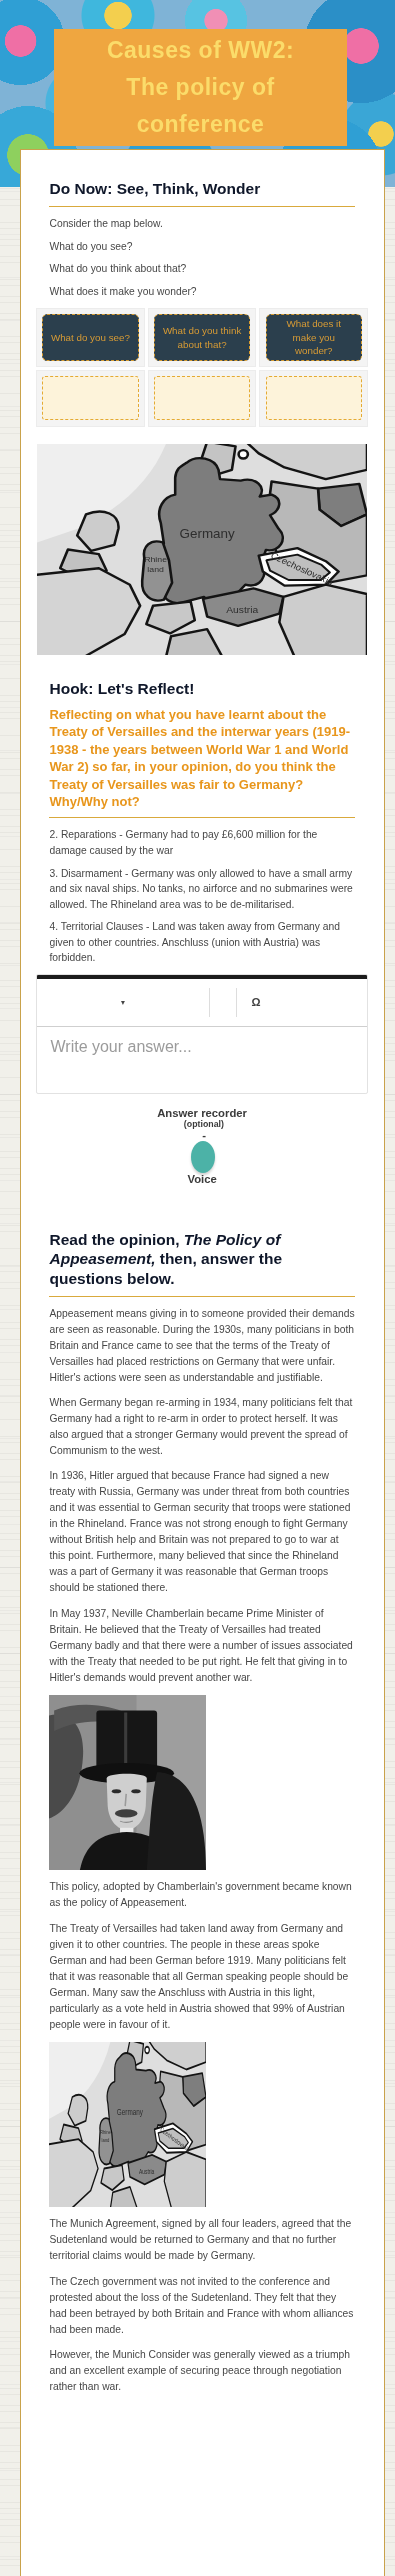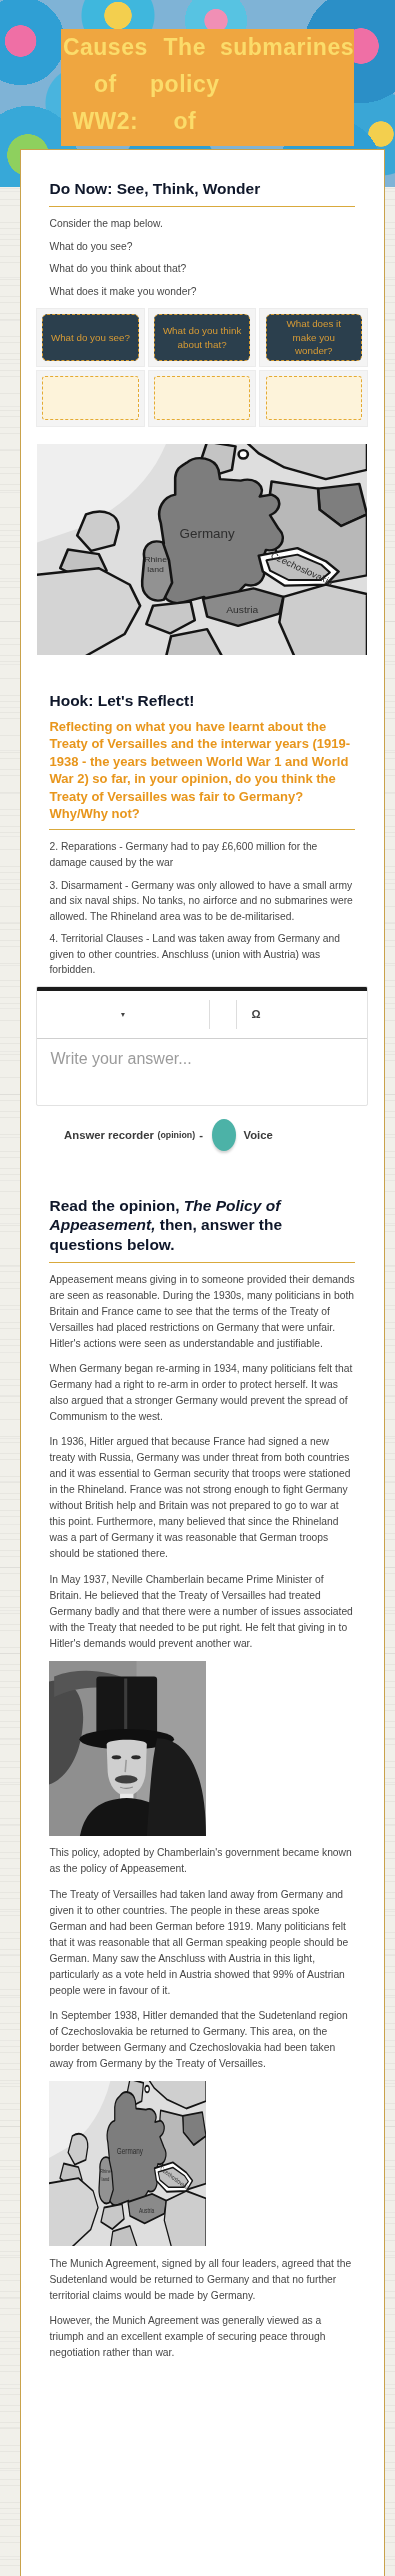--- a/index.html
+++ b/index.html
@@ -20,40 +20,40 @@
       radial-gradient(circle at 20.6px 41px,  #ef6fa5 0 15.5px, #2f9fd4 16px 44px, rgba(0,0,0,0) 44px),
       radial-gradient(circle at 118px 15.5px, #f3cf4e 0 13.4px, #3fb7dd 14px 36px, rgba(0,0,0,0) 37px),
       radial-gradient(circle at 361px 46px, #ef6fa5 0 17.5px, #2b8fc7 18px 57px, rgba(0,0,0,0) 57px),
       radial-gradient(circle at 330px 170px,#86c94f 0 15.5px, #2f9fd4 16px 52px, rgba(0,0,0,0) 52px),
       radial-gradient(circle at 216px 20.6px, #f08fb5 0 11.3px, #57c3e2 12px 31px, rgba(0,0,0,0) 31px),
       radial-gradient(circle at 82px 103px,#f3cf4e 0 10.3px, #49b4de 10.8px 36px, rgba(0,0,0,0) 37px),
       radial-gradient(circle at 381px 134px,#f3cf4e 0 12.4px, #3aa6d6 13px 41px, rgba(0,0,0,0) 42px),
       radial-gradient(circle at 170px 170px,#ef6fa5 0 13.4px, #2f9fd4 14px 46px, rgba(0,0,0,0) 47px);
   }
   .title-box{
-    position:absolute;left:61px;top:29px;width:293px;height:117px;
-    background:#efa640;display:flex;flex-direction:row;justify-content:center;
+    position:absolute;left:54px;top:29px;width:293px;height:117px;
+    background:#efa640;display:flex;flex-direction:column;justify-content:center;
   }
   .title-line{
     text-align:center;font-size:23px;line-height:37px;font-weight:bold;
     color:#fbdc6a;letter-spacing:0.5px;
   }
   
   .card{
     position:relative;z-index:2;box-sizing:border-box;
     width:365px;height:3746px;margin:-38px 0 0 19.6px;
     background:#ffffff;border:1px solid #c9a24b;
     padding:29px 15.5px 0;overflow:hidden;
   }
   .h-orange{font-size:15.5px;line-height:19.6px;font-weight:bold;color:#0f172a;margin:0 13.4px 7.2px;}
   .divider{border:none;border-top:1px solid #d9a93c;margin:2.1px 13.4px 9.3px;}
   .p-body{font-size:10.3px;line-height:15.5px;color:#474747;margin:0 13.4px 7.2px;}
   .p-art{font-size:10.3px;line-height:16px;color:#474747;margin:0 13.4px 9.3px;}
   .mt-lg{margin-top:45px;}
-  .mt-sm{margin-top:36px;}
+  .mt-sm{margin-top:24px;}
   
   .dn-grid{display:grid;grid-template-columns:1fr 1fr 1fr;gap:3.1px;margin:8.2px 0 17.5px;}
   .dn-cell{background:#f4f4f4;border:0.5px solid #ececec;padding:5.2px;}
   .dn-navy{
     height:45px;background:#2b3f4d;border:1.5px dashed #d79b2e;border-radius:5.2px;
     color:#d79b35;display:flex;align-items:center;justify-content:center;
     text-align:center;font-size:9.8px;line-height:13.4px;padding:0 7.2px;
   }
   .dn-empty{height:42px;background:#fdf3da;border:1px dashed #e4aa33;border-radius:3.1px;}
   
@@ -64,39 +64,39 @@
   .editor{margin:8.2px 0 12.4px;border:0.5px solid #e2e2e2;border-radius:2.1px;overflow:hidden;background:#fff;}
   .editor-top{height:3.6px;background:#1c1c1c;}
   .editor-toolbar{height:47px;display:flex;align-items:center;border-bottom:0.5px solid #cfcfcf;color:#444;}
   .tb-a{flex:0 0 52%;display:flex;justify-content:center;font-size:7.7px;cursor:pointer;}
   .tb-sep{width:0.5px;height:29px;background:#ddd;}
   .tb-b{flex:0 0 8%;}
   .tb-c{padding-left:15.5px;font-size:11.3px;font-weight:bold;cursor:pointer;}
   .editor-area{padding:11.3px 13.4px;font-size:16px;color:#9b9b9b;}
   .area-1{height:44px;}
   
-  .recorder{display:flex;align-items:center;margin:0 28px;}
+  .recorder{display:flex;align-items:center;margin:0 28px;flex-direction:column;}
   .rec-label{font-size:11.3px;font-weight:bold;color:#3b3b3b;}
   .rec-opt{font-size:8.8px;font-weight:bold;color:#3b3b3b;margin-left:3.6px;}
   .rec-dash{font-size:11.3px;font-weight:bold;color:#3b3b3b;margin-left:4.1px;}
   .voice-btn{width:24px;height:32px;background:#4cb2a7;border-radius:50%;margin:0 7.2px 0 9.3px;box-shadow:0 2.1px 2.6px rgba(0,0,0,0.18);border:none;cursor:pointer;}
   .rec-voice{font-size:11.3px;font-weight:bold;color:#3b3b3b;}
   
   .sort-orange{font-size:10.8px;line-height:16px;font-weight:bold;color:#e8961c;margin:0 13.4px 6.2px;}
   .it{font-style:italic;}
   svg text{font-family:"Liberation Sans", sans-serif;}
 </style>
 </head>
 <body>
 
 <div class="header">
   <div class="title-box">
     <div class="title-line">Causes of WW2:</div>
     <div class="title-line">The policy of</div>
-    <div class="title-line">submarines</div>
+    <div class="title-line">conference</div>
   </div>
 </div>
 
 <div class="card">
 
   <h2 class="h-orange">Do Now: See, Think, Wonder</h2>
   <hr class="divider">
   <p class="p-body">Consider the map below.</p>
   <p class="p-body">What do you see?</p>
   <p class="p-body">What do you think about that?</p>
@@ -170,21 +170,21 @@
       <span class="tb-sep"></span>
       <span class="tb-c">Ω</span>
     </div>
     <div class="editor-area area-1">
       <span>Write your answer...</span>
     </div>
   </div>
 
   <div class="recorder">
     <span class="rec-label">Answer recorder</span>
-    <span class="rec-opt">(opinion)</span>
+    <span class="rec-opt">(optional)</span>
     <span class="rec-dash">-</span>
     <button class="voice-btn"></button>
     <span class="rec-voice">Voice</span>
   </div>
 
   <h2 class="h-orange mt-lg"><span>Read the opinion, </span><span class="it">The Policy of Appeasement,</span><span> then, answer the questions below.</span></h2>
   <hr class="divider">
 
   <p class="p-art">Appeasement means giving in to someone provided their demands are seen as reasonable. During the 1930s, many politicians in both Britain and France came to see that the terms of the Treaty of Versailles had placed restrictions on Germany that were unfair. Hitler's actions were seen as understandable and justifiable.</p>
   <p class="p-art">When Germany began re-arming in 1934, many politicians felt that Germany had a right to re-arm in order to protect herself. It was also argued that a stronger Germany would prevent the spread of Communism to the west.</p>
@@ -205,23 +205,23 @@
     <path d="M150,192 L148,216" stroke="#9a9a9a" stroke-width="3" fill="none"></path>
     <ellipse cx="150" cy="230" rx="22" ry="8" fill="#3f3f3f"></ellipse>
     <path d="M138,245 Q150,250 163,245" stroke="#8a8a8a" stroke-width="2" fill="none"></path>
     <rect x="138" y="258" width="26" height="16" fill="#e8e8e8"></rect>
     <path d="M60,340 C70,290 100,268 151,266 C205,268 235,292 245,340 Z" fill="#141414"></path>
     <path d="M210,150 C260,150 305,200 305,340 L190,340 C196,260 198,200 210,150 Z" fill="#1b1b1b"></path>
   </svg>
 
   <p class="p-art">This policy, adopted by Chamberlain's government became known as the policy of Appeasement.</p>
   <p class="p-art">The Treaty of Versailles had taken land away from Germany and given it to other countries. The people in these areas spoke German and had been German before 1919. Many politicians felt that it was reasonable that all German speaking people should be German. Many saw the Anschluss with Austria in this light, particularly as a vote held in Austria showed that 99% of Austrian people were in favour of it.</p>
-  <p class="p-art">In September 1938, Hitler demanded that the Sudetenland region of Czechoslovakia be returned to Germany. This area, on the border between Germany and Czechoslovakia had been taken away from Germany by the Treaty of Versailles.</p>
 
   <svg class="map-small" viewBox="0 0 640 450" preserveAspectRatio="none">
     <use href="#euromap"></use>
   </svg>
 
   <p class="p-art">The Munich Agreement, signed by all four leaders, agreed that the Sudetenland would be returned to Germany and that no further territorial claims would be made by Germany.</p>
-  <p class="p-art">However, the Munich Agreement was generally viewed as a triumph and an excellent example of securing peace through negotiation rather than war.</p>
+  <p class="p-art">The Czech government was not invited to the conference and protested about the loss of the Sudetenland. They felt that they had been betrayed by both Britain and France with whom alliances had been made.</p>
+  <p class="p-art">However, the Munich Consider was generally viewed as a triumph and an excellent example of securing peace through negotiation rather than war.</p>
 
 </div>
 
 
 </body></html>

